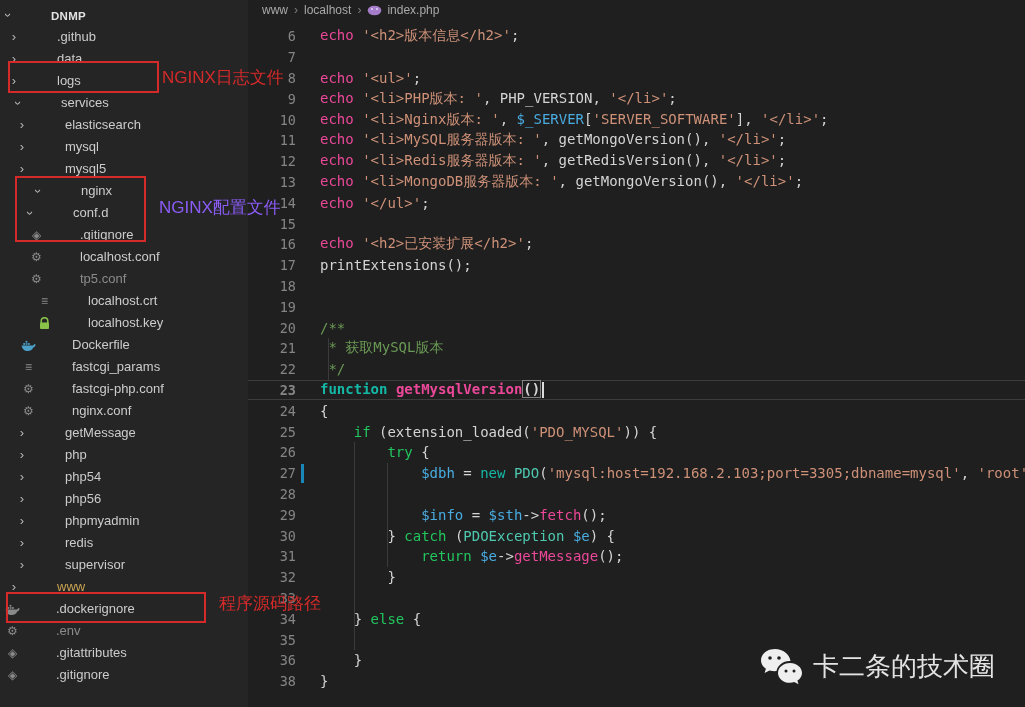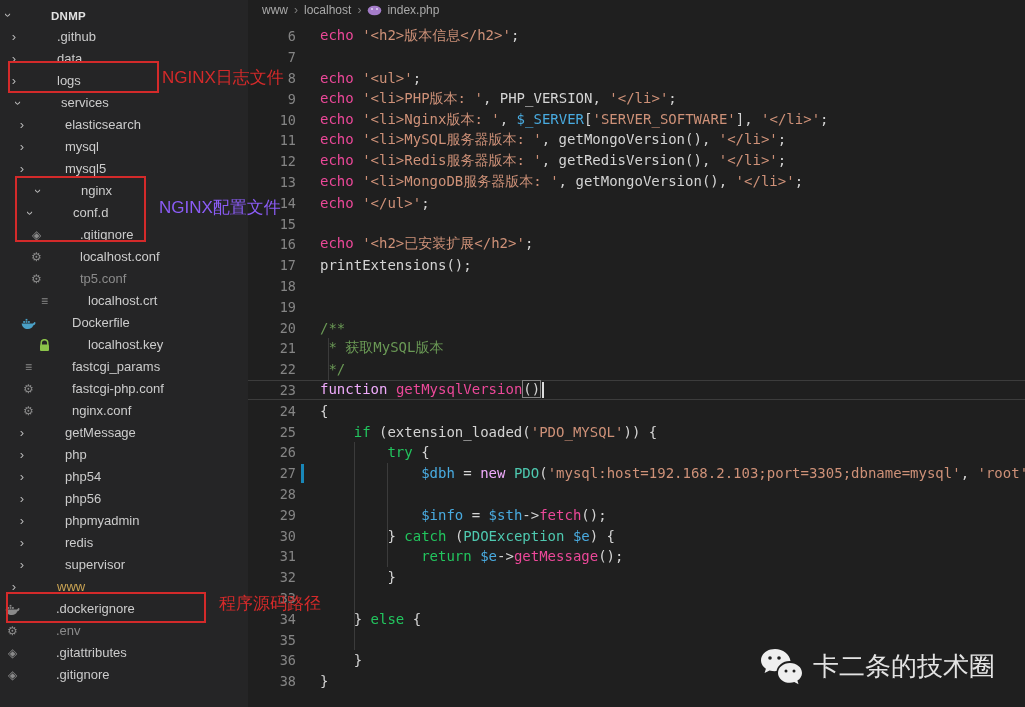--- a/index.html
+++ b/index.html
@@ -26,27 +26,27 @@
   .icon-gear{color:#8a8a8a;font-size:12px;}
   
   .editor{flex:1;position:relative;background:#1f1f1f;overflow:hidden;}
   .breadcrumb{height:20px;display:flex;align-items:center;padding-left:14px;
               font-size:12px;color:#a9a9a9;background:#1f1f1f;}
   .breadcrumb .bsep{margin:0 6px;color:#7d7d7d;}
   .breadcrumb .bicon{margin-right:5px;display:inline-flex;}
   .codelines{margin-top:6px;position:relative;}
   .cline{height:20.8px;display:flex;align-items:center;position:relative;
          font-family:"DejaVu Sans Mono","Liberation Mono",monospace;font-size:14px;}
-  .cline.cur{box-shadow:inset 0 1px 0 0 #3c3c3c, inset 0 -1px 0 0 #3c3c3c;}
+  .cline.cur{box-shadow:inset 0 1px 0 0 #3c3c3c, inset 0 -1px 0 0 #3c3c3c;font-weight:bold;}
   .lnum{width:48px;flex:none;text-align:right;color:#858585;font-size:13.5px;}
   .lspace{width:24px;flex:none;position:relative;height:100%;}
   .gitbar{position:absolute;left:5px;top:1px;bottom:1px;width:3px;background:#1987b8;}
   .ctext{white-space:pre;color:#d4d4d4;}
   .tk-y{color:#ec4899;} .tk-s{color:#ce9178;} .tk-p{color:#d4d4d4;}
-  .tk-m{color:#22c55e;} .tk-b{color:#f0abfc;} .tk-v{color:#49abe0;}
+  .tk-m{color:#22c55e;} .tk-b{color:#14b8a6;} .tk-v{color:#49abe0;}
   .tk-t{color:#4ec9b0;} .tk-c{color:#6a9955;}
   .tk-x{color:#d4d4d4;border:1px solid #828282;}
   .caret{display:inline-block;width:2px;height:16px;background:#dcdcdc;
          vertical-align:middle;margin-left:1px;}
   .iguide{position:absolute;width:1px;background:#3b3b3b;}
   
   .overlay{position:absolute;inset:0;pointer-events:none;padding-left:24px;}
   .rbox{position:absolute;border:2px solid #d42a2a;}
   .rlabel{position:absolute;color:#cf2727;font-size:17px;font-weight:500;
           font-family:"Liberation Sans",sans-serif;white-space:nowrap;}
@@ -110,42 +110,42 @@
           <span class="lbl">localhost.conf</span>
         </div>
         <div class="trow" style="padding-left: 28px;">
           <span class="ficon icon-gear">⚙</span>
           <span class="lbl dimtxt">tp5.conf</span>
         </div>
         <div class="trow" style="padding-left: 36px;">
           <span class="ficon icon-list">≡</span>
           <span class="lbl">localhost.crt</span>
         </div>
+        <div class="trow" style="padding-left: 36px;">
+          <span class="ficon">
+            <svg width="11" height="13" viewBox="0 0 11 13">
+              <path d="M2.2 6V4a3.3 3.3 0 016.6 0v2" fill="none" stroke="#8bc34a" stroke-width="1.5"></path>
+              <rect x="1" y="5.6" width="9" height="6.4" rx="1" fill="#8bc34a"></rect>
+            </svg>
+          </span>
+          <span class="lbl">localhost.key</span>
+        </div>
         <div class="trow" style="padding-left: 20px;">
           <span class="ficon">
             <svg width="15" height="12" viewBox="0 0 15 12">
               <g fill="#4aa0c6">
                 <rect x="2.2" y="3.1" width="1.8" height="1.7"></rect>
                 <rect x="4.6" y="3.1" width="1.8" height="1.7"></rect>
                 <rect x="7" y="3.1" width="1.8" height="1.7"></rect>
                 <rect x="4.6" y="0.9" width="1.8" height="1.7"></rect>
                 <path d="M.6 5.4h10.6c1.2 0 1.8-.7 2-1.5.7.1 1.2.5 1.4.9-.1 1.2-.9 2.3-2.4 2.7-.7 2.1-2.6 3.4-5.3 3.4-3.8 0-5.6-1.9-6.3-5.5z"></path>
               </g>
             </svg>
           </span>
           <span class="lbl">Dockerfile</span>
-        </div>
-        <div class="trow" style="padding-left: 36px;">
-          <span class="ficon">
-            <svg width="11" height="13" viewBox="0 0 11 13">
-              <path d="M2.2 6V4a3.3 3.3 0 016.6 0v2" fill="none" stroke="#8bc34a" stroke-width="1.5"></path>
-              <rect x="1" y="5.6" width="9" height="6.4" rx="1" fill="#8bc34a"></rect>
-            </svg>
-          </span>
-          <span class="lbl">localhost.key</span>
         </div>
         <div class="trow" style="padding-left: 20px;">
           <span class="ficon icon-list">≡</span>
           <span class="lbl">fastcgi_params</span>
         </div>
         <div class="trow" style="padding-left: 20px;">
           <span class="ficon icon-gear">⚙</span>
           <span class="lbl">fastcgi-php.conf</span>
         </div>
         <div class="trow" style="padding-left: 20px;">

